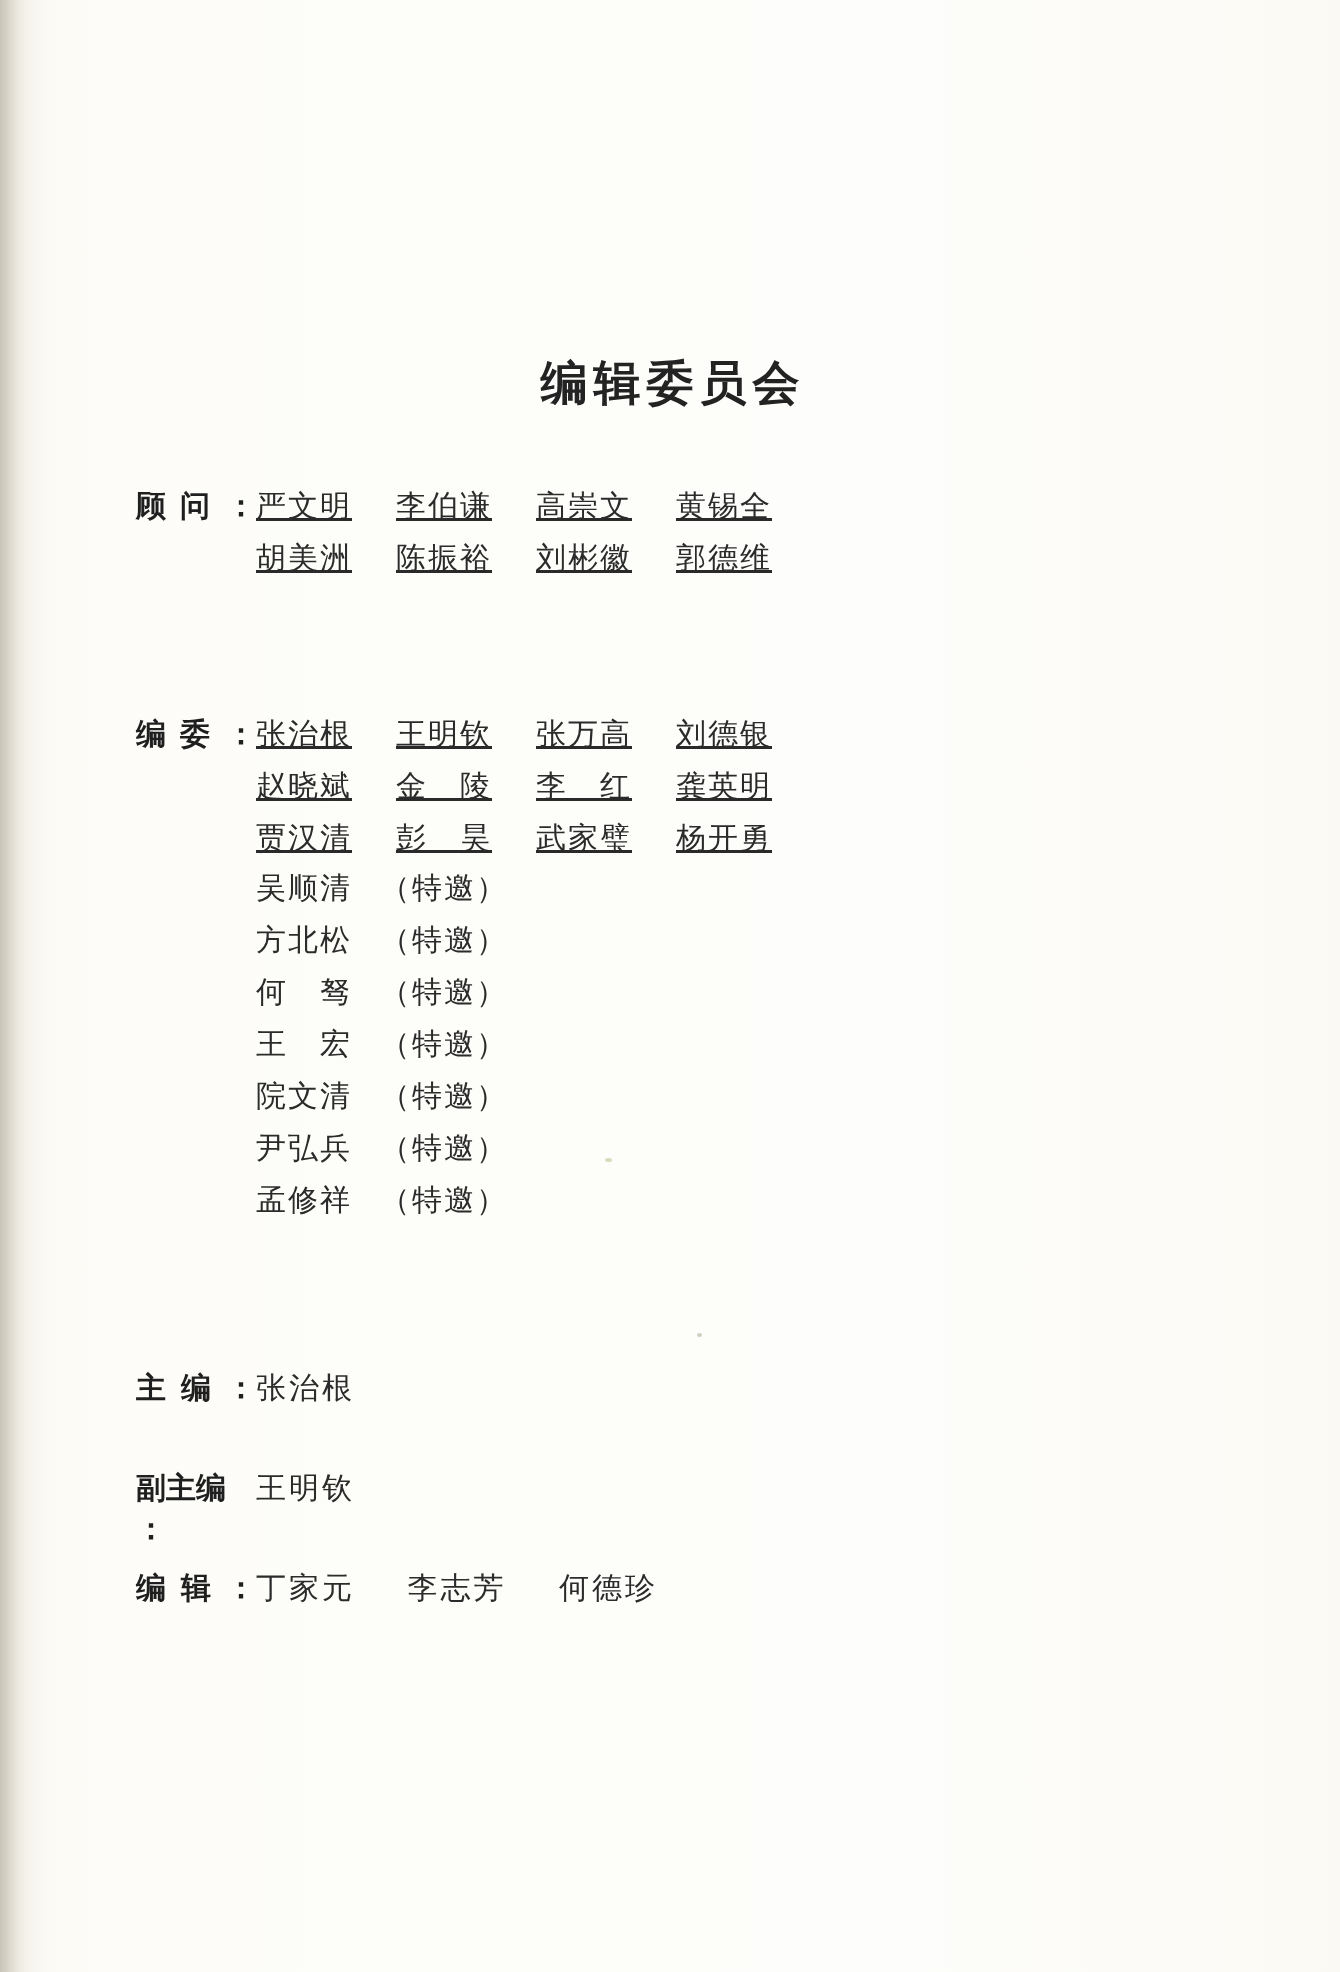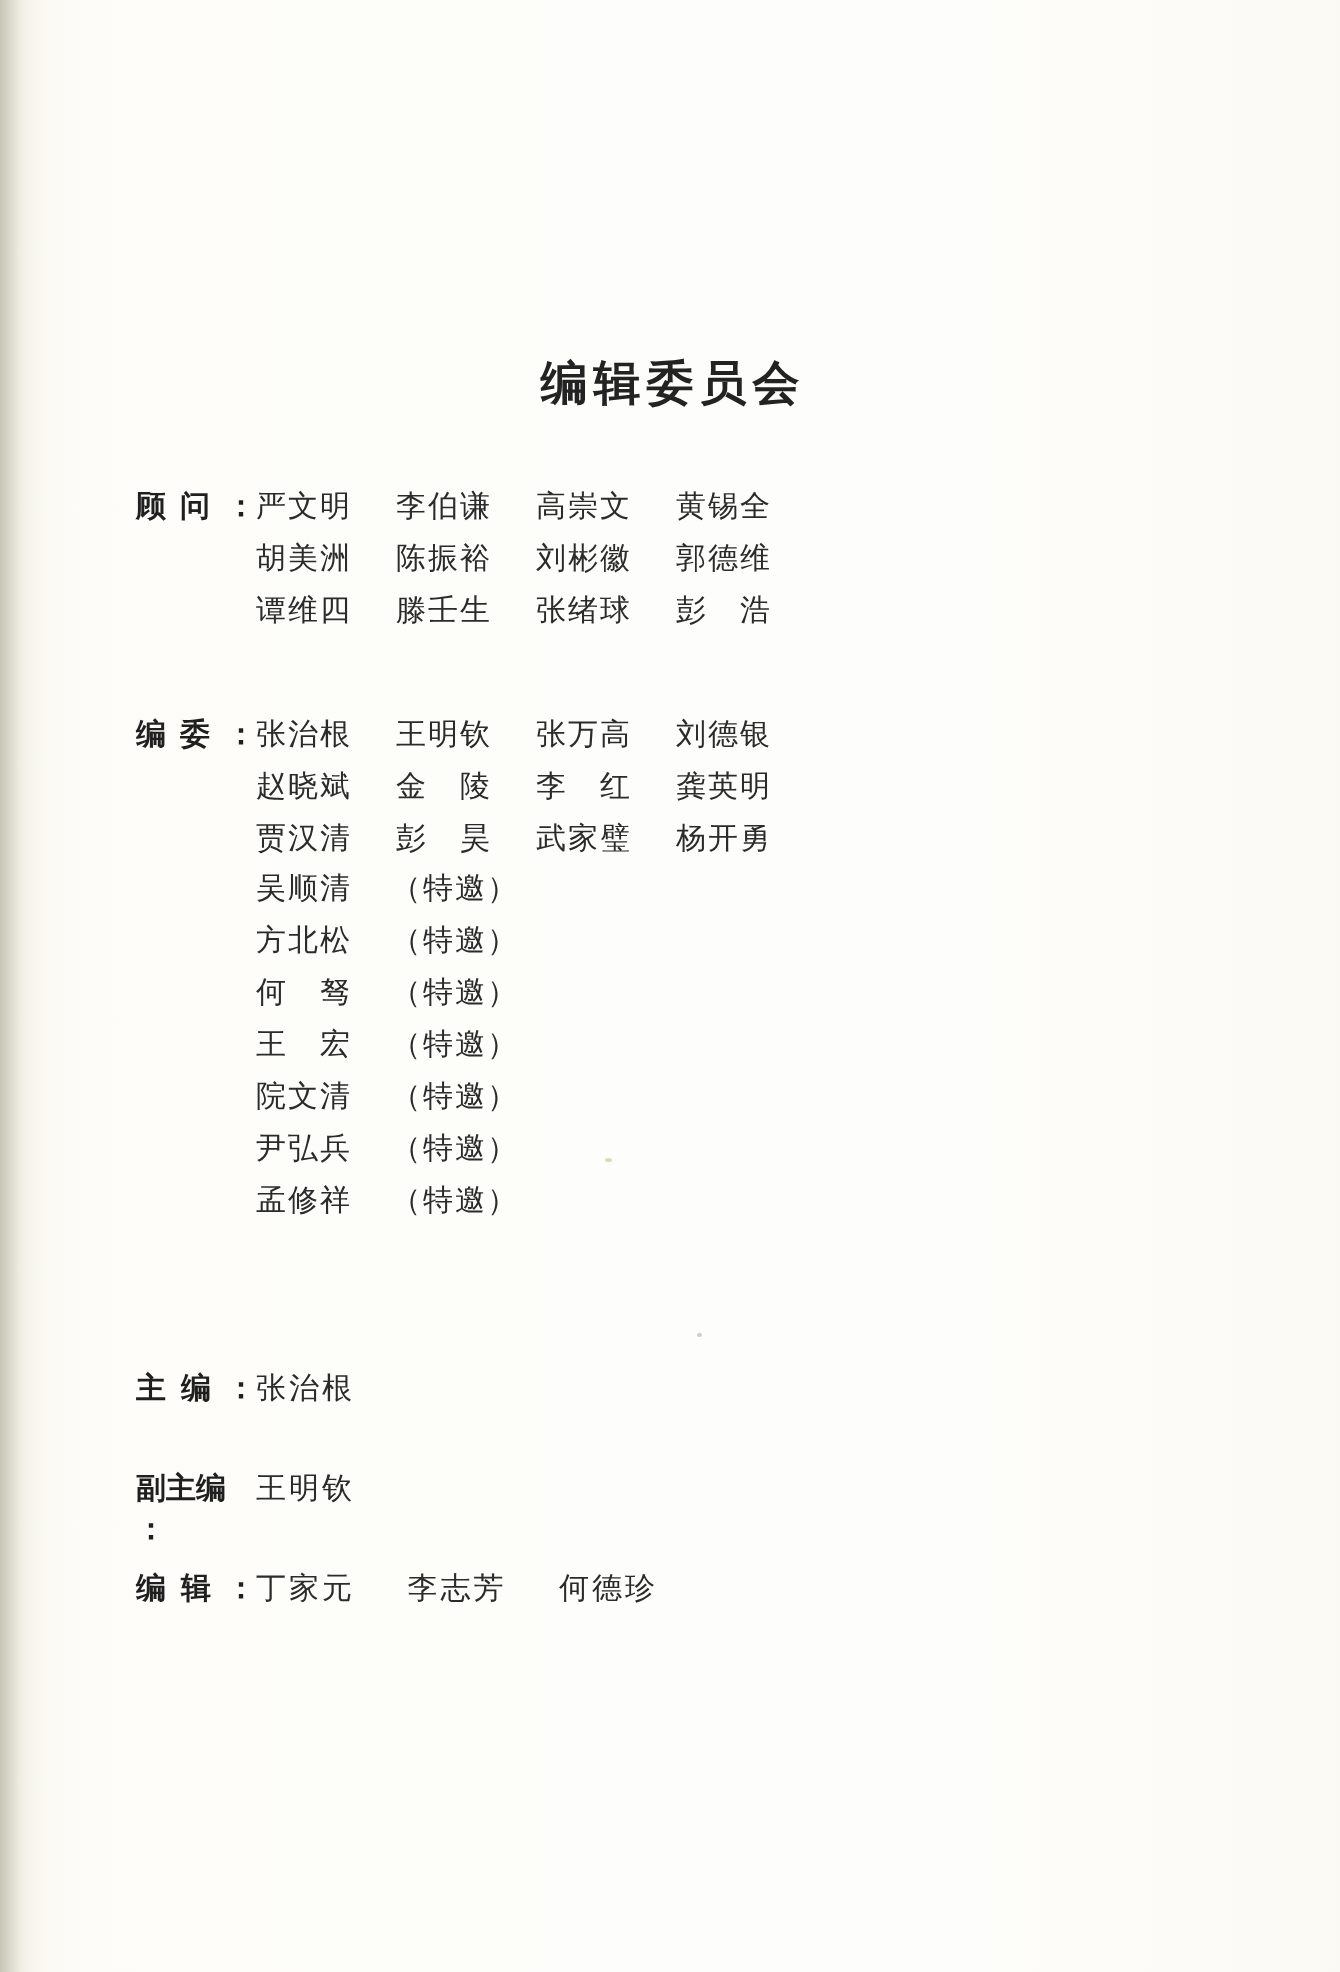--- a/index.html
+++ b/index.html
@@ -101,20 +101,21 @@
     color: #2a2a2a;
     font-size: 30px;
     line-height: 52px;
     letter-spacing: 2px;
   }
 
   .name-line {
     display: flex;
     height: 52px;
     align-items: center;
+    text-decoration: underline;
   }
 
   .name {
     width: 140px;
     flex: 0 0 140px;
     display: flex;
     justify-content: space-between;
     font-size: 30px;
     color: #2b2b2b;
   }
@@ -128,21 +129,21 @@
     font-family: Liberation Mono, monospace;
   }
   .single-line .nm {
     width: 120px;
     flex: 0 0 120px;
     display: flex;
     justify-content: space-between;
   }
   .single-line .note {
     letter-spacing: 2px;
-    margin-left: 15px;
+    margin-left: 4px;
   }
 
   .role-row {
     display: flex;
     align-items: baseline;
   }
   .role-row .role-label {
     width: 120px;
     flex: 0 0 120px;
     font-size: 30px;
@@ -201,26 +202,20 @@
             <span class="name">李伯谦</span>
             <span class="name">高崇文</span>
             <span class="name">黄锡全</span>
           </div>
           <div class="name-line">
             <span class="name">胡美洲</span>
             <span class="name">陈振裕</span>
             <span class="name">刘彬徽</span>
             <span class="name">郭德维</span>
           </div>
-          <div class="name-line">
-            <span class="name">谭维四</span>
-            <span class="name">滕壬生</span>
-            <span class="name">张绪球</span>
-            <span class="name">彭　浩</span>
-          </div>
         </div>
       </div>
     </div>
 
     <div class="section" style="top:708px;">
       <div class="row">
         <div class="label spaced">
           <span>编</span>
           <span>委</span>
           <span class="colon">：</span>

